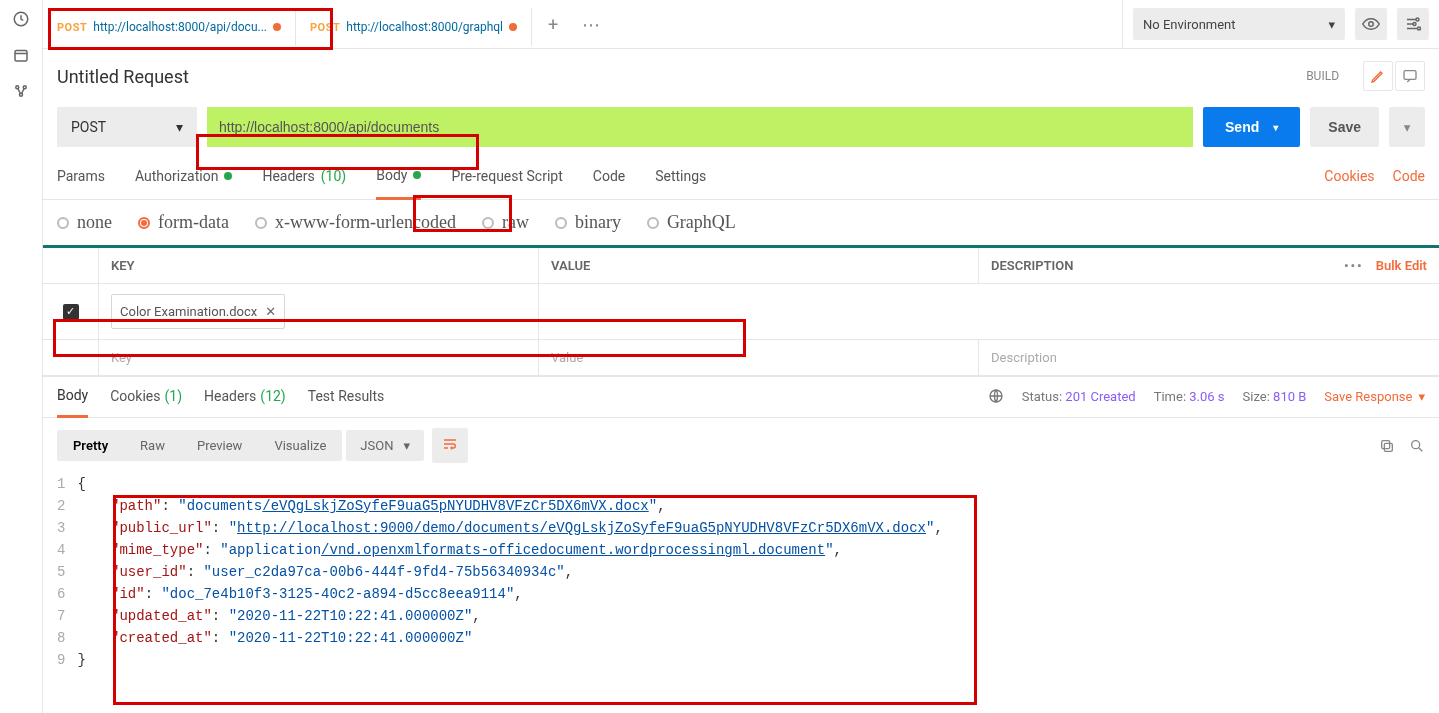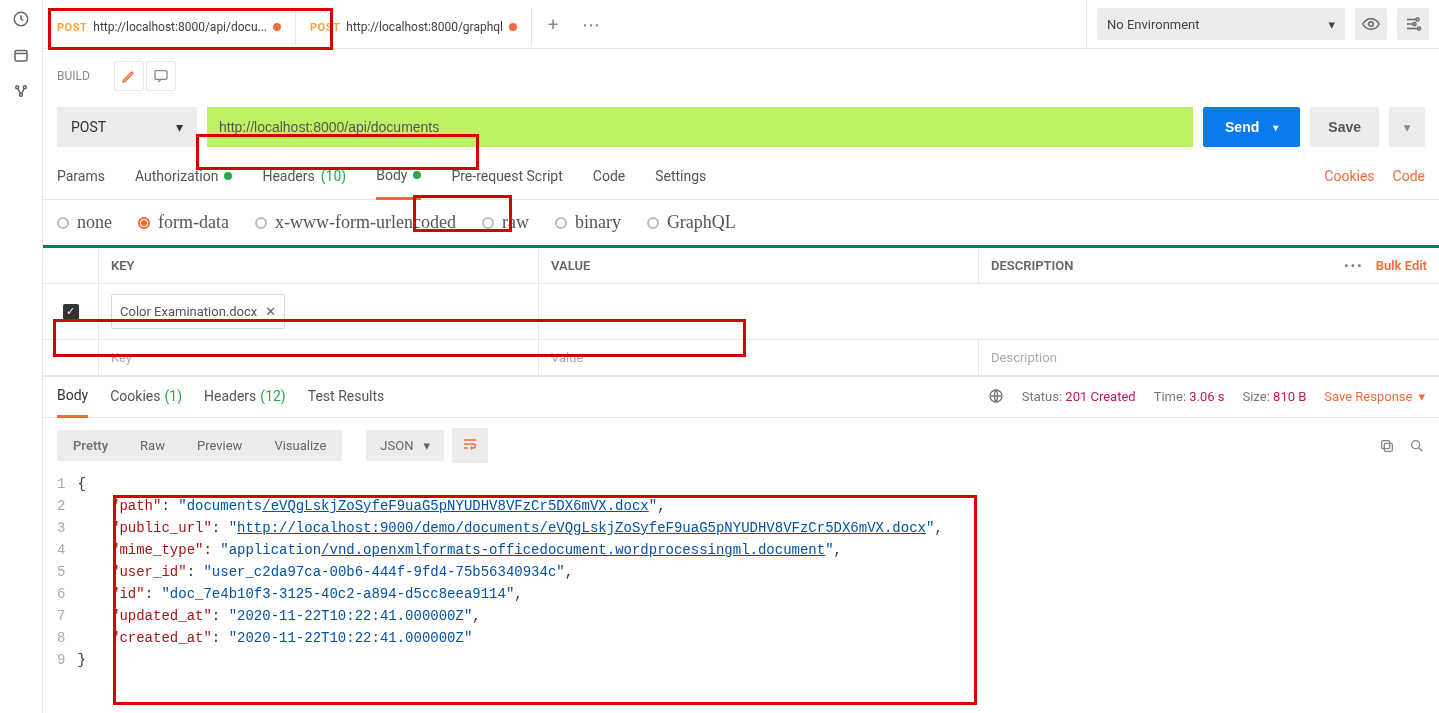--- a/index.html
+++ b/index.html
@@ -5,25 +5,25 @@
 * { box-sizing: border-box; margin: 0; padding: 0; }
 body { font-family: -apple-system, BlinkMacSystemFont, "Segoe UI", Roboto, Arial, sans-serif; font-size: 13px; color: #333; background: #fff; width: 1439px; height: 713px; overflow: hidden; display: flex; }
 .left-sidebar { width: 43px; border-right: 1px solid #e6e6e6; display: flex; flex-direction: column; align-items: center; padding-top: 10px; gap: 18px; }
 .left-sidebar .side-icon { width: 18px; height: 18px; color: #666; cursor: pointer; }
 .main { flex: 1; display: flex; flex-direction: column; }
 .topbar { display: flex; align-items: center; height: 49px; border-bottom: 1px solid #e6e6e6; }
 .tabs-area { flex: 1; display: flex; align-items: center; height: 100%; }
 .tab { display: flex; align-items: center; height: 38px; padding: 0 14px; border-right: 1px solid #e6e6e6; margin-top: 6px; cursor: pointer; gap: 6px; font-size: 12px; }
 .tab.active { background: #fff; }
 .tab .method { color: #f7a43e; font-weight: 700; letter-spacing: 0.5px; font-size: 11px; }
-.tab .tab-url { color: #404040; max-width: 180px; overflow: hidden; text-overflow: ellipsis; white-space: nowrap; }
+.tab .tab-url { color: #0369a1; max-width: 180px; overflow: hidden; text-overflow: ellipsis; white-space: nowrap; }
 .tab .dot { width: 8px; height: 8px; background: #f26b3a; border-radius: 50%; }
 .tab-plus, .tab-more { width: 34px; height: 34px; display: flex; align-items: center; justify-content: center; color: #888; cursor: pointer; margin-left: 4px; font-size: 18px; }
 .env-area { margin-left: auto; display: flex; align-items: center; gap: 10px; padding: 0 10px; border-left: 1px solid #e6e6e6; height: 100%; }
-.env-select { background: #ececec; border: none; height: 32px; width: 248px; padding: 0 10px; color: #444; border-radius: 2px; display: flex; align-items: center; justify-content: space-between; cursor: pointer; }
+.env-select { background: #ececec; border: none; height: 32px; width: 212px; padding: 0 10px; color: #444; border-radius: 2px; display: flex; align-items: center; justify-content: space-between; cursor: pointer; }
 .env-icon { width: 32px; height: 32px; background: #ececec; display: flex; align-items: center; justify-content: center; color: #666; border-radius: 2px; cursor: pointer; }
 .title-row { display: flex; align-items: center; padding: 12px 14px 10px 14px; }
 .req-title { font-size: 18px; color: #333; flex: 1; }
 .build-label { font-size: 12px; color: #888; margin-right: 24px; cursor: pointer; }
 .title-icons { display: flex; gap: 2px; }
 .title-icon { width: 30px; height: 30px; border: 1px solid #e6e6e6; display: flex; align-items: center; justify-content: center; color: #888; cursor: pointer; border-radius: 2px; }
 .title-icon.accent { color: #f26b3a; }
 .url-row { display: flex; align-items: center; padding: 6px 14px; gap: 10px; }
 .method-select { background: #ececec; border: none; height: 40px; width: 140px; padding: 0 14px; display: flex; align-items: center; justify-content: space-between; cursor: pointer; font-size: 14px; color: #333; }
 .url-input { flex: 1; height: 40px; background: #bef264; border: none; padding: 0 12px; font-size: 14px; color: #555; outline: none; }
@@ -54,27 +54,27 @@
 .kv-actions { width: 120px; display: flex; align-items: center; justify-content: flex-end; gap: 12px; border-right: none; color: #f26b3a; }
 .kv-actions .dots { color: #888; cursor: pointer; letter-spacing: 2px; }
 .checkbox { width: 16px; height: 16px; background: #333; color: #fff; display: flex; align-items: center; justify-content: center; font-size: 11px; border-radius: 2px; cursor: pointer; }
 .file-chip { border: 1px solid #d6d6d6; padding: 9px 8px; border-radius: 2px; color: #555; display: flex; align-items: center; gap: 8px; font-size: 13px; }
 .file-chip .x { cursor: pointer; color: #666; }
 .response-tabs { display: flex; align-items: center; padding: 10px 14px 0 14px; gap: 22px; font-size: 14px; color: #555; border-top: 1px solid #e6e6e6; border-bottom: 1px solid #e6e6e6; }
 .resp-tab { padding-bottom: 12px; cursor: pointer; display: flex; gap: 4px; }
 .resp-tab.active { border-bottom: 3px solid #f26b3a; margin-bottom: -1px; color: #333; }
 .resp-tab .count { color: #23a84e; }
 .resp-meta { margin-left: auto; display: flex; align-items: center; gap: 18px; color: #777; font-size: 13px; padding-bottom: 12px; }
-.resp-meta .val { color: #be185d; }
+.resp-meta .val { color: #8b5cf6; }
 .save-resp { color: #f26b3a; display: flex; align-items: center; gap: 6px; cursor: pointer; }
 .view-bar { display: flex; align-items: center; padding: 10px 14px; gap: 2px; }
 .view-seg { display: flex; background: #ececec; border-radius: 2px; }
 .view-seg .seg { padding: 8px 16px; color: #666; cursor: pointer; }
-.view-seg .seg.active { color: #737373; font-weight: 600; }
-.json-sel { background: #ececec; padding: 8px 14px; color: #666; margin-left: 22px; display: flex; align-items: center; gap: 10px; cursor: pointer; border-radius: 2px; }
+.view-seg .seg.active { color: #000000; font-weight: 600; }
+.json-sel { background: #ececec; padding: 8px 14px; color: #666; margin-left: 2px; display: flex; align-items: center; gap: 10px; cursor: pointer; border-radius: 2px; }
 .wrap-btn { background: #ececec; padding: 8px 10px; margin-left: 6px; color: #f26b3a; cursor: pointer; border-radius: 2px; }
 .view-right { margin-left: auto; display: flex; gap: 14px; color: #888; }
 .view-right .vicon { cursor: pointer; }
 .code-area { display: flex; font-family: "Consolas", "Courier New", monospace; font-size: 14px; line-height: 22px; padding: 0 14px 10px 14px; flex: 1; overflow: auto; }
 .gutter { color: #aaa; text-align: right; padding-right: 12px; user-select: none; }
 .code { white-space: pre; }
 .code .k { color: #a31515; }
 .code .s { color: #0451a5; }
 .code .u { color: #0451a5; text-decoration: underline; }
 .placeholder { color: #aaa; }
@@ -133,20 +133,21 @@
             <path d="M4 6h12M4 12h8M4 18h14"></path>
             <circle cx="18" cy="6" r="2"></circle>
             <circle cx="14" cy="12" r="2"></circle>
             <circle cx="20" cy="18" r="2"></circle>
           </svg>
       </div>
     </div>
   </div>
 
   <div class="title-row">
+    <div class="req-title">Untitled Request</div>
     <span class="build-label">BUILD</span>
     <div class="title-icons">
       <div class="title-icon accent">
         <svg width="16" height="16" viewBox="0 0 24 24" fill="none" stroke="currentColor" stroke-width="2">
             <path d="M3 21l3-1 12-12-2-2L4 18l-1 3z"></path>
           </svg>
       </div>
       <div class="title-icon">
         <svg width="16" height="16" viewBox="0 0 24 24" fill="none" stroke="currentColor" stroke-width="2">
             <rect x="3" y="4" width="18" height="13" rx="2"></rect>

